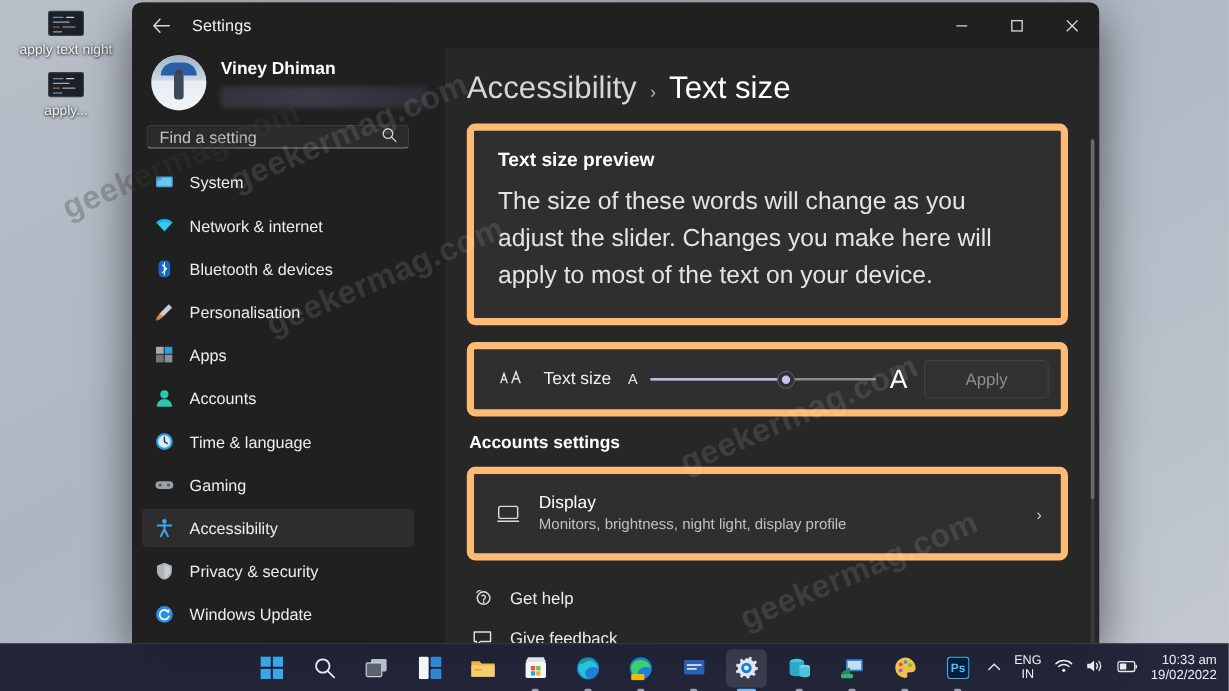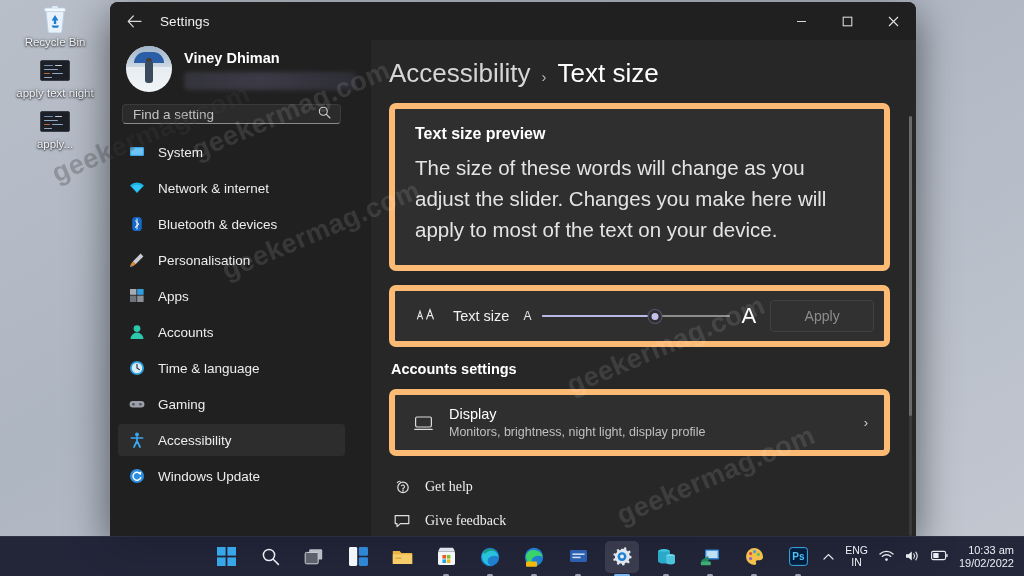--- a/index.html
+++ b/index.html
@@ -162,28 +162,28 @@
   }
   .apply-btn {
     width: 104px; height: 32px; flex: none; border-radius: 4px;
     background: #313131; border: 1px solid #414141;
     display: flex; align-items: center; justify-content: center;
     color: #8d8d8d; font-size: 14px; cursor: default;
   }
 
   .section-head { font-size: 14.5px; font-weight: bold; color: #ffffff; margin: 6px 0 12px 2px; }
 
-  .rel-card { height: 67px; display: flex; align-items: center; padding: 0 16px 0 18px; gap: 16px; cursor: default; }
+  .rel-card { height: 78px; display: flex; align-items: center; padding: 0 16px 0 18px; gap: 16px; cursor: default; }
   .rel-icon { width: 20px; flex: none; display:flex; align-items:center; justify-content:center; }
   .rel-texts { flex: 1; min-width: 0; }
   .rel-title { font-size: 14.5px; color: #ffffff; line-height: 19px; }
   .rel-sub { font-size: 12.5px; color: #c0c0c0; line-height: 17px; }
   .chev { color: #d0d0d0; font-size: 13px; }
 
-  .link-row { display: flex; align-items: center; gap: 14px; height: 34px; padding-left: 4px; cursor: default; font-family: Liberation Serif, serif; }
+  .link-row { display: flex; align-items: center; gap: 14px; height: 34px; padding-left: 4px; cursor: default; }
   .link-text { font-size: 14px; color: #ededed; }
   .link-icon { width: 18px; display: flex; align-items: center; justify-content: center; color: #e0e0e0; }
 
   .vscroll {
     position: absolute; right: 4px; top: 76px; width: 3px; height: 420px;
     background: #3a3a3a; border-radius: 2px;
   }
   .vscroll i { display:block; width:3px; height: 300px; background:#6a6a6a; border-radius:2px; }
 
   
@@ -217,32 +217,20 @@
     transform: rotate(-23deg); pointer-events: none; white-space: nowrap;
     font-size: 27px; letter-spacing: .5px;
   }
   .wm.dark { color: rgba(60,60,60,.30); }
 </style>
 </head>
 <body>
 
 <div class="desktop-icons">
 
-  <div class="desktop-icon">
-    <span class="glyph">
-      <svg class="recycle-svg" viewBox="0 0 26 28">
-        <path d="M4 6 h18 l-2 20 a2 2 0 0 1 -2 2 h-10 a2 2 0 0 1 -2 -2 z" fill="#e9f2fb" stroke="#b9cfe4" stroke-width="1"></path>
-        <rect x="2.5" y="3" width="21" height="3.6" rx="1.6" fill="#f4f9ff" stroke="#b9cfe4" stroke-width=".8"></rect>
-        <rect x="10" y="1" width="6" height="2.4" rx="1" fill="#dce9f6"></rect>
-        <path d="M13 10 l3.4 5.6 h-2.2 v3.4 h-2.4 v-3.4 h-2.2 z" fill="#1f7ed0"></path>
-        <path d="M9.5 20.5 h7.6 l-1.3 2.2 h-5 z" fill="#1f7ed0"></path>
-      </svg>
-    </span>
-    <span class="dlabel">Recycle Bin</span>
-  </div>
 
   <div class="desktop-icon">
     <span class="glyph">
       <span class="txtfile">
           <i></i>
           <i></i>
           <i></i>
           <i></i>
           <i></i>
           <i></i>
@@ -413,20 +401,29 @@
         <div class="navitem sel">
           <span class="nicon">
             <svg width="16" height="16" viewBox="0 0 16 16">
                 <circle cx="8" cy="2.4" r="1.9" fill="#3aa8f0"></circle>
                 <path d="M8 4.8 L8 9 M2.4 6 L13.6 6 M8 9 L5 15 M8 9 L11 15" stroke="#3aa8f0" stroke-width="1.7" fill="none" stroke-linecap="round"></path>
               </svg>
           </span>
           <span class="navlabel">Accessibility</span>
         </div>
 
+        <div class="navitem">
+          <span class="nicon">
+            <svg width="16" height="16" viewBox="0 0 16 16">
+                <path d="M8 1 L14.2 3.4 V8 C14.2 11.6 11.4 14.2 8 15.2 C4.6 14.2 1.8 11.6 1.8 8 V3.4 Z" fill="#aeb3ba"></path>
+                <path d="M8 2.6 L12.8 4.4 V8 C12.8 10.8 10.6 12.9 8 13.8 Z" fill="#c7ccd3"></path>
+              </svg>
+          </span>
+          <span class="navlabel">Privacy &amp; security</span>
+        </div>
 
         <div class="navitem">
           <span class="nicon">
             <svg width="16" height="16" viewBox="0 0 16 16">
                 <circle cx="8" cy="8" r="7" fill="#2b8ee0"></circle>
                 <path d="M11.4 6 A4 4 0 1 0 11.8 9.6" stroke="#fff" stroke-width="1.4" fill="none" stroke-linecap="round"></path>
                 <path d="M12.4 3.4 L11.8 6.6 L8.8 5.6 Z" fill="#fff"></path>
               </svg>
           </span>
           <span class="navlabel">Windows Update</span>

